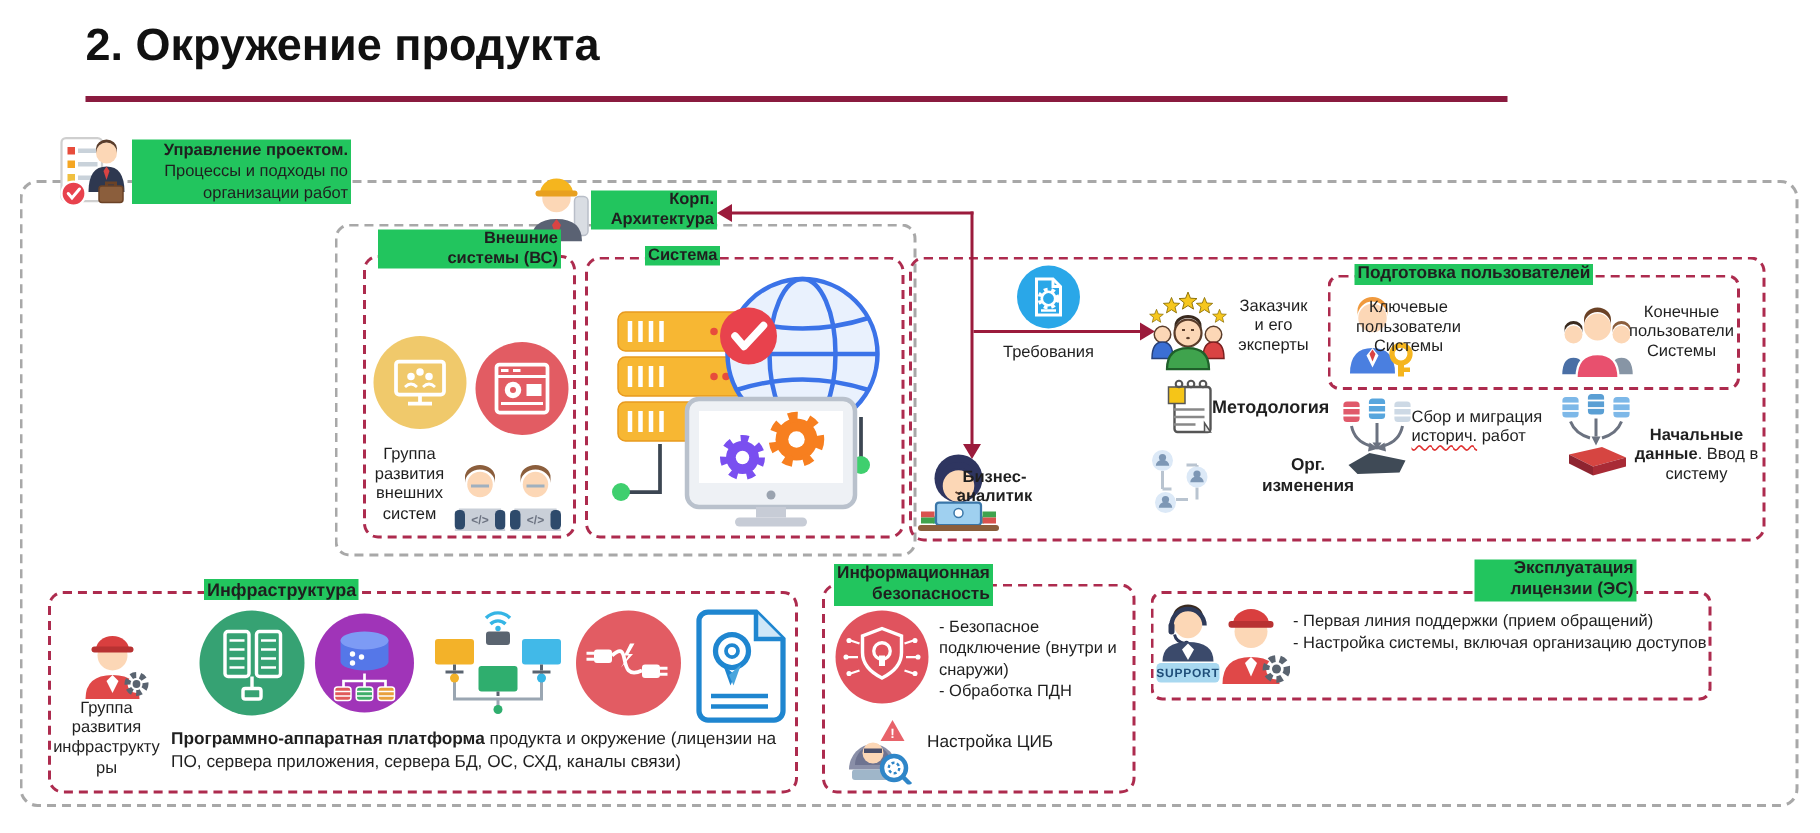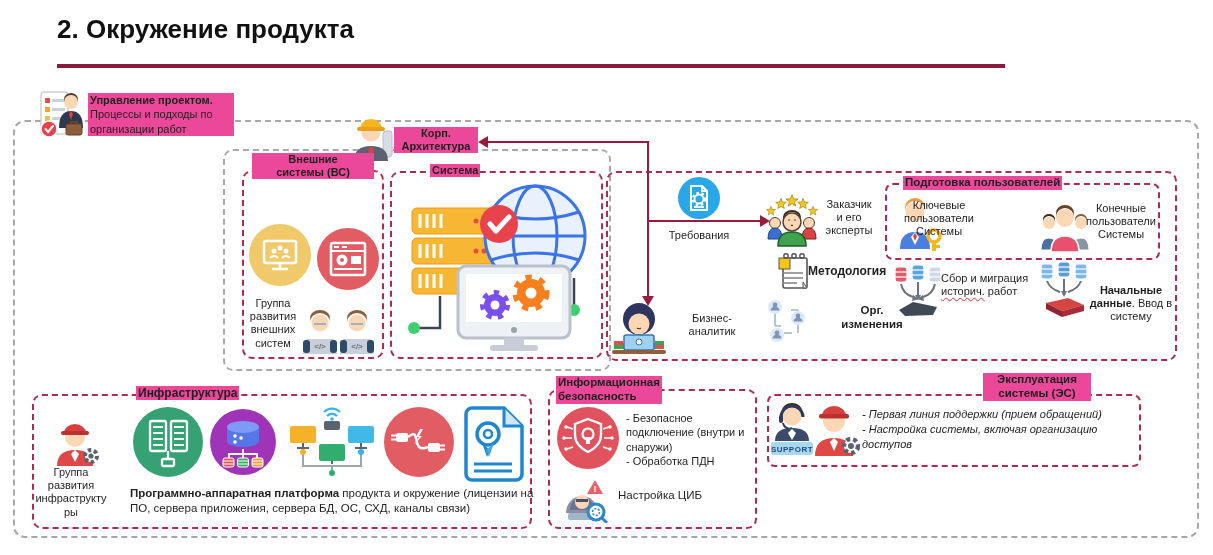--- a/index.html
+++ b/index.html
@@ -3,35 +3,35 @@
 <meta charset="utf-8">
 <style>
   html,body{margin:0;padding:0;background:#fff;}
   #slide{position:relative;width:1213px;height:555px;background:#fff;overflow:hidden;
          font-family:"Liberation Sans",sans-serif;color:#222;}
   .abs{position:absolute;}
   .lbl{position:absolute;font-size:11px;line-height:1.2;color:#1f1f1f;}
   .b{font-weight:bold;}
   .pre{white-space:pre-line;}
   .ctr{text-align:center;}
-  .wbg{background:#ec4899;padding:0 2px;}
+  .wbg{background:#22c55e;padding:0 2px;text-align:right;}
   .rbox{position:absolute;border:2px dashed #ad2b4e;border-radius:10px;}
   .gbox{position:absolute;border:2px dashed #a8a8a8;border-radius:12px;}
   .circle{position:absolute;border-radius:50%;}
   .aline{position:absolute;background:#9b1b3c;}
   .ah{position:absolute;width:0;height:0;}
   svg{display:block;}
   .wavy{text-decoration:underline wavy #e03131 1px;text-underline-offset:2px;}
 </style>
 </head>
 <body>
 
 <div id="slide">
 
-  <div class="abs" style="left:57px;top:14px;font-size:26px;font-weight:bold;color:#111;">2. Окружение продукта</div>
+  <div class="abs" style="left:57px;top:14px;font-size:30px;font-weight:bold;color:#111;">2. Окружение продукта</div>
   <div class="abs" style="left:57px;top:64px;width:948px;height:4px;background:#8a1b3f;"></div>
 
   <div class="gbox" style="left:13px;top:120px;width:1182px;height:414px;"></div>
 
   <div class="gbox" style="left:223px;top:149px;width:384px;height:218px;border-radius:10px;"></div>
 
   <div class="rbox" style="left:606px;top:171px;width:567px;height:186px;"></div>
 
   <div class="aline" style="left:487px;top:141px;width:162px;height:2px;"></div>
   <div class="ah" style="left:478px;top:136px;border-top:6px solid transparent;border-bottom:6px solid transparent;border-right:10px solid #9b1b3c;"></div>
@@ -266,21 +266,21 @@
       <path d="M12,52 q0,-12 17,-12 q17,0 17,12 z" fill="#3aa8a0"></path>
       <rect x="14" y="38" width="30" height="15" rx="2" fill="#9fd0f0" stroke="#3a76a8" stroke-width="1.5"></rect>
       <circle cx="29" cy="45" r="3" fill="#fff" stroke="#3a76a8"></circle>
       <rect x="4" y="44" width="9" height="4" fill="#d9534f"></rect>
         <rect x="4" y="48" width="9" height="4" fill="#3fa34d"></rect>
       <rect x="45" y="44" width="9" height="4" fill="#3fa34d"></rect>
         <rect x="45" y="48" width="9" height="4" fill="#d9534f"></rect>
       <rect x="2" y="53" width="54" height="4" rx="2" fill="#8b5e3c"></rect>
     </svg>
   </div>
-  <div class="lbl pre ctr" style="left:680px;top:312px;width:64px;">Бизнес-
+  <div class="lbl pre ctr" style="left:631px;top:312px;width:64px;font-weight:bold;">Бизнес-
 аналитик</div>
 
   <div class="rbox" style="left:885px;top:183px;width:271px;height:73px;border-radius:8px;"></div>
   <div class="lbl b wbg" style="left:903px;top:176px;font-size:11.5px;">Подготовка пользователей</div>
 
   <div class="abs" style="left:897px;top:197px;">
     <svg width="46" height="56" viewBox="0 0 46 56">
       <circle cx="18" cy="15" r="9.5" fill="#fcd7b6"></circle>
       <path d="M8,14 a10,10 0 0 1 20,0 v-4 a10,9 0 0 0 -20,0 z" fill="#f09a3e"></path>
       <path d="M3,52 q0,-17 15,-17 q15,0 15,17 z" fill="#4a7fe0"></path>
@@ -463,21 +463,21 @@
       <path d="M42,2 v18 h18" fill="#cfe7f8" stroke="#1f86d0" stroke-width="3"></path>
       <circle cx="26" cy="28" r="11" fill="#fff" stroke="#1f86d0" stroke-width="3.5"></circle>
       <circle cx="26" cy="28" r="4" fill="none" stroke="#1f86d0" stroke-width="2.5"></circle>
       <polygon points="20,37 25,51 28,44" fill="#1f86d0"></polygon>
       <polygon points="32,37 27,51 24,44" fill="#49a5dd"></polygon>
       <line x1="12" y1="58" x2="50" y2="58" stroke="#1f86d0" stroke-width="3"></line>
       <line x1="12" y1="65" x2="50" y2="65" stroke="#1f86d0" stroke-width="3"></line>
     </svg>
   </div>
 
-  <div class="lbl" style="left:114px;top:486px;width:414px;font-size:11.5px;line-height:1.3;margin-left:16px;">
+  <div class="lbl" style="left:114px;top:486px;width:414px;font-size:11.5px;line-height:1.3;">
     <span class="b">Программно-аппаратная платформа</span><span> продукта и окружение (лицензии на ПО, сервера приложения, сервера БД, ОС, СХД, каналы связи)</span>
   </div>
 
   <div class="rbox" style="left:548px;top:389px;width:205px;height:136px;"></div>
   <div class="lbl b pre wbg" style="left:556px;top:376px;font-size:11.5px;">Информационная
 безопасность</div>
 
   <div class="circle" style="left:557px;top:407px;width:62px;height:62px;background:#e0535e;">
     <svg width="62" height="62" viewBox="0 0 62 62">
       <path d="M31,12 l13,5 v11 c0,9 -7,14 -13,17 c-6,-3 -13,-8 -13,-17 v-11 z" fill="none" stroke="#fff" stroke-width="2.3"></path>
@@ -514,21 +514,21 @@
       <rect x="10" y="36" width="28" height="7" rx="2" fill="#9fb6c9"></rect>
       <circle cx="38" cy="35" r="8" fill="#fff" stroke="#2f86c8" stroke-width="3"></circle>
       <circle cx="38" cy="35" r="3.5" fill="none" stroke="#2f86c8" stroke-width="1.6" stroke-dasharray="2 1.6"></circle>
       <line x1="44" y1="41" x2="49" y2="46" stroke="#2f86c8" stroke-width="3"></line>
     </svg>
   </div>
   <div class="lbl" style="left:618px;top:489px;font-size:11.5px;">Настройка ЦИБ</div>
 
   <div class="rbox" style="left:767px;top:394px;width:370px;height:69px;border-radius:8px;"></div>
   <div class="lbl b pre ctr wbg" style="left:983px;top:373px;width:104px;font-size:11.5px;">Эксплуатация
-системы (ЭС)</div>
+лицензии (ЭС)</div>
 
   <div class="abs" style="left:770px;top:401px;">
     <svg width="44" height="56" viewBox="0 0 44 56">
       <circle cx="22" cy="15" r="9.5" fill="#fcd7b6"></circle>
       <path d="M12,13 a10,9 0 0 1 20,0 v-3 a10,8 0 0 0 -20,0 z" fill="#3a2a1e"></path>
       <path d="M11,16 a11,11 0 0 1 22,0" fill="none" stroke="#2e3a59" stroke-width="3"></path>
       <rect x="9" y="14" width="4" height="8" rx="2" fill="#2e3a59"></rect>
       <path d="M13,22 q1,5 7,6" fill="none" stroke="#2e3a59" stroke-width="2"></path>
       <circle cx="21" cy="28" r="1.8" fill="#2e3a59"></circle>
       <path d="M5,40 q0,-13 17,-13 q17,0 17,13 z" fill="#3b4a6b"></path>
@@ -541,18 +541,18 @@
     <svg width="48" height="60" viewBox="0 0 48 60">
       <circle cx="22" cy="23" r="11" fill="#fcd7b6"></circle>
       <path d="M10,18 a12,10 0 0 1 24,0 z" fill="#d93f3f"></path>
       <rect x="7" y="16" width="30" height="4.5" rx="2" fill="#b83232"></rect>
       <path d="M3,58 q0,-18 19,-18 q19,0 19,18 z" fill="#e04848"></path>
       <polygon points="22,40 26,44 22,53 18,44" fill="#fff"></polygon>
       <circle cx="39" cy="48" r="7" fill="#fff" stroke="#5a6470" stroke-width="4.5" stroke-dasharray="4 3"></circle>
       <circle cx="39" cy="48" r="3" fill="#5a6470"></circle>
     </svg>
   </div>
-  <div class="lbl" style="left:862px;top:407px;width:278px;line-height:1.38;font-style:italic;">
+  <div class="lbl" style="left:862px;top:407px;width:278px;line-height:1.38;">
     <div>- Первая линия поддержки (прием обращений)</div>
     <div>- Настройка системы, включая организацию доступов</div>
   </div>
 
 </div>
 
 </body></html>

